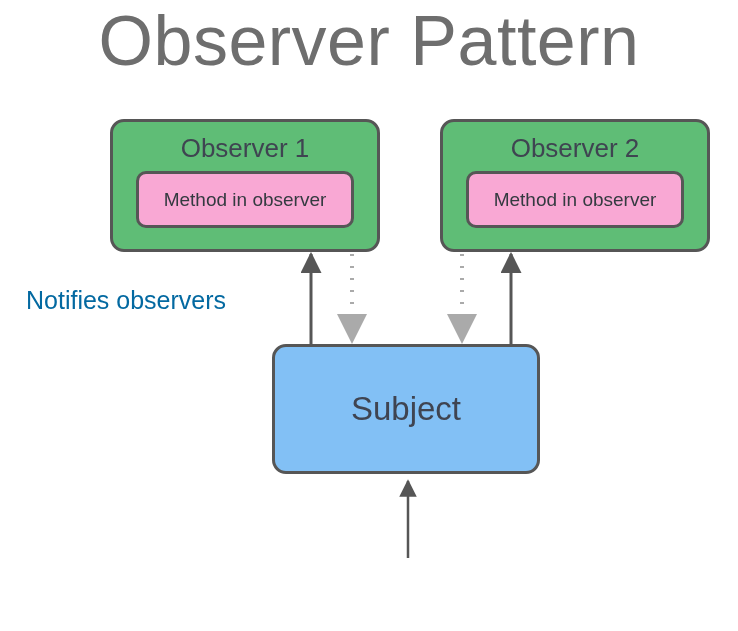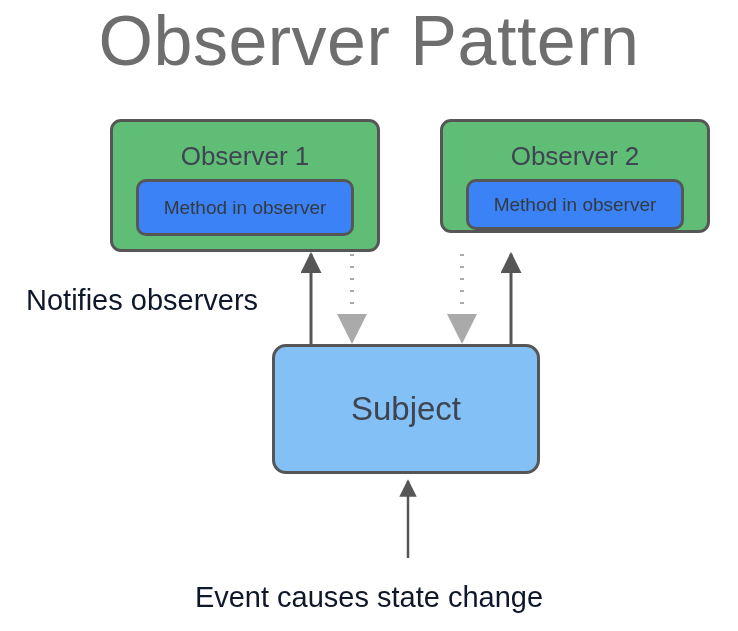--- a/index.html
+++ b/index.html
@@ -38,72 +38,71 @@
     position: absolute;
     box-sizing: border-box;
     border: 3px solid #565656;
     border-radius: 14px;
     display: flex;
     flex-direction: column;
     align-items: center;
   }
   .observer-box {
     background: #5fbd76;
-    padding-top: 15px;
-    border-radius: 11px;
+    padding-top: 7px;
   }
   .observer-title {
     font-size: 26px;
     color: #3f4451;
     line-height: 38px;
     white-space: nowrap;
   }
   .method-box {
     box-sizing: border-box;
-    background: #3b82f6;
+    background: #f9a8d4;
     border: 3px solid #565656;
     border-radius: 10px;
     width: 218px;
     height: 57px;
     margin-top: 4px;
     display: flex;
     align-items: center;
     justify-content: center;
   }
   .method-label {
     font-size: 19px;
     color: #343a40;
     line-height: 24px;
     white-space: nowrap;
   }
 
   #observer1 { left: 110px; top: 119px; width: 270px; height: 133px; }
-  #observer2 { left: 440px; top: 119px; width: 270px; height: 114px; }
+  #observer2 { left: 440px; top: 119px; width: 270px; height: 133px; }
 
   
   #subject {
     left: 272px;
     top: 344px;
     width: 268px;
     height: 130px;
     background: #82c0f5;
     justify-content: center;
   }
   .subject-label {
     font-size: 33px;
     color: #3f4451;
     line-height: 34px;
     white-space: nowrap;
   }
 
   
   .edge-label {
     position: absolute;
-    font-size: 29px;
-    color: #0f172a;
+    font-size: 25px;
+    color: #0369a1;
     white-space: nowrap;
     line-height: 28px;
   }
   #notifies-label { left: 26px; top: 286px; }
   #event-label {
     left: 0;
     top: 583px;
     width: 738px;
     text-align: center;
   }
@@ -157,15 +156,14 @@
       <div class="method-label">Method in observer</div>
     </div>
   </div>
 
   <div id="subject" class="node">
     <div class="subject-label">Subject</div>
   </div>
 
   <div id="notifies-label" class="edge-label">Notifies observers</div>
 
-  <div id="event-label" class="edge-label">Event causes state change</div>
 
 </div>
 
 </body></html>

